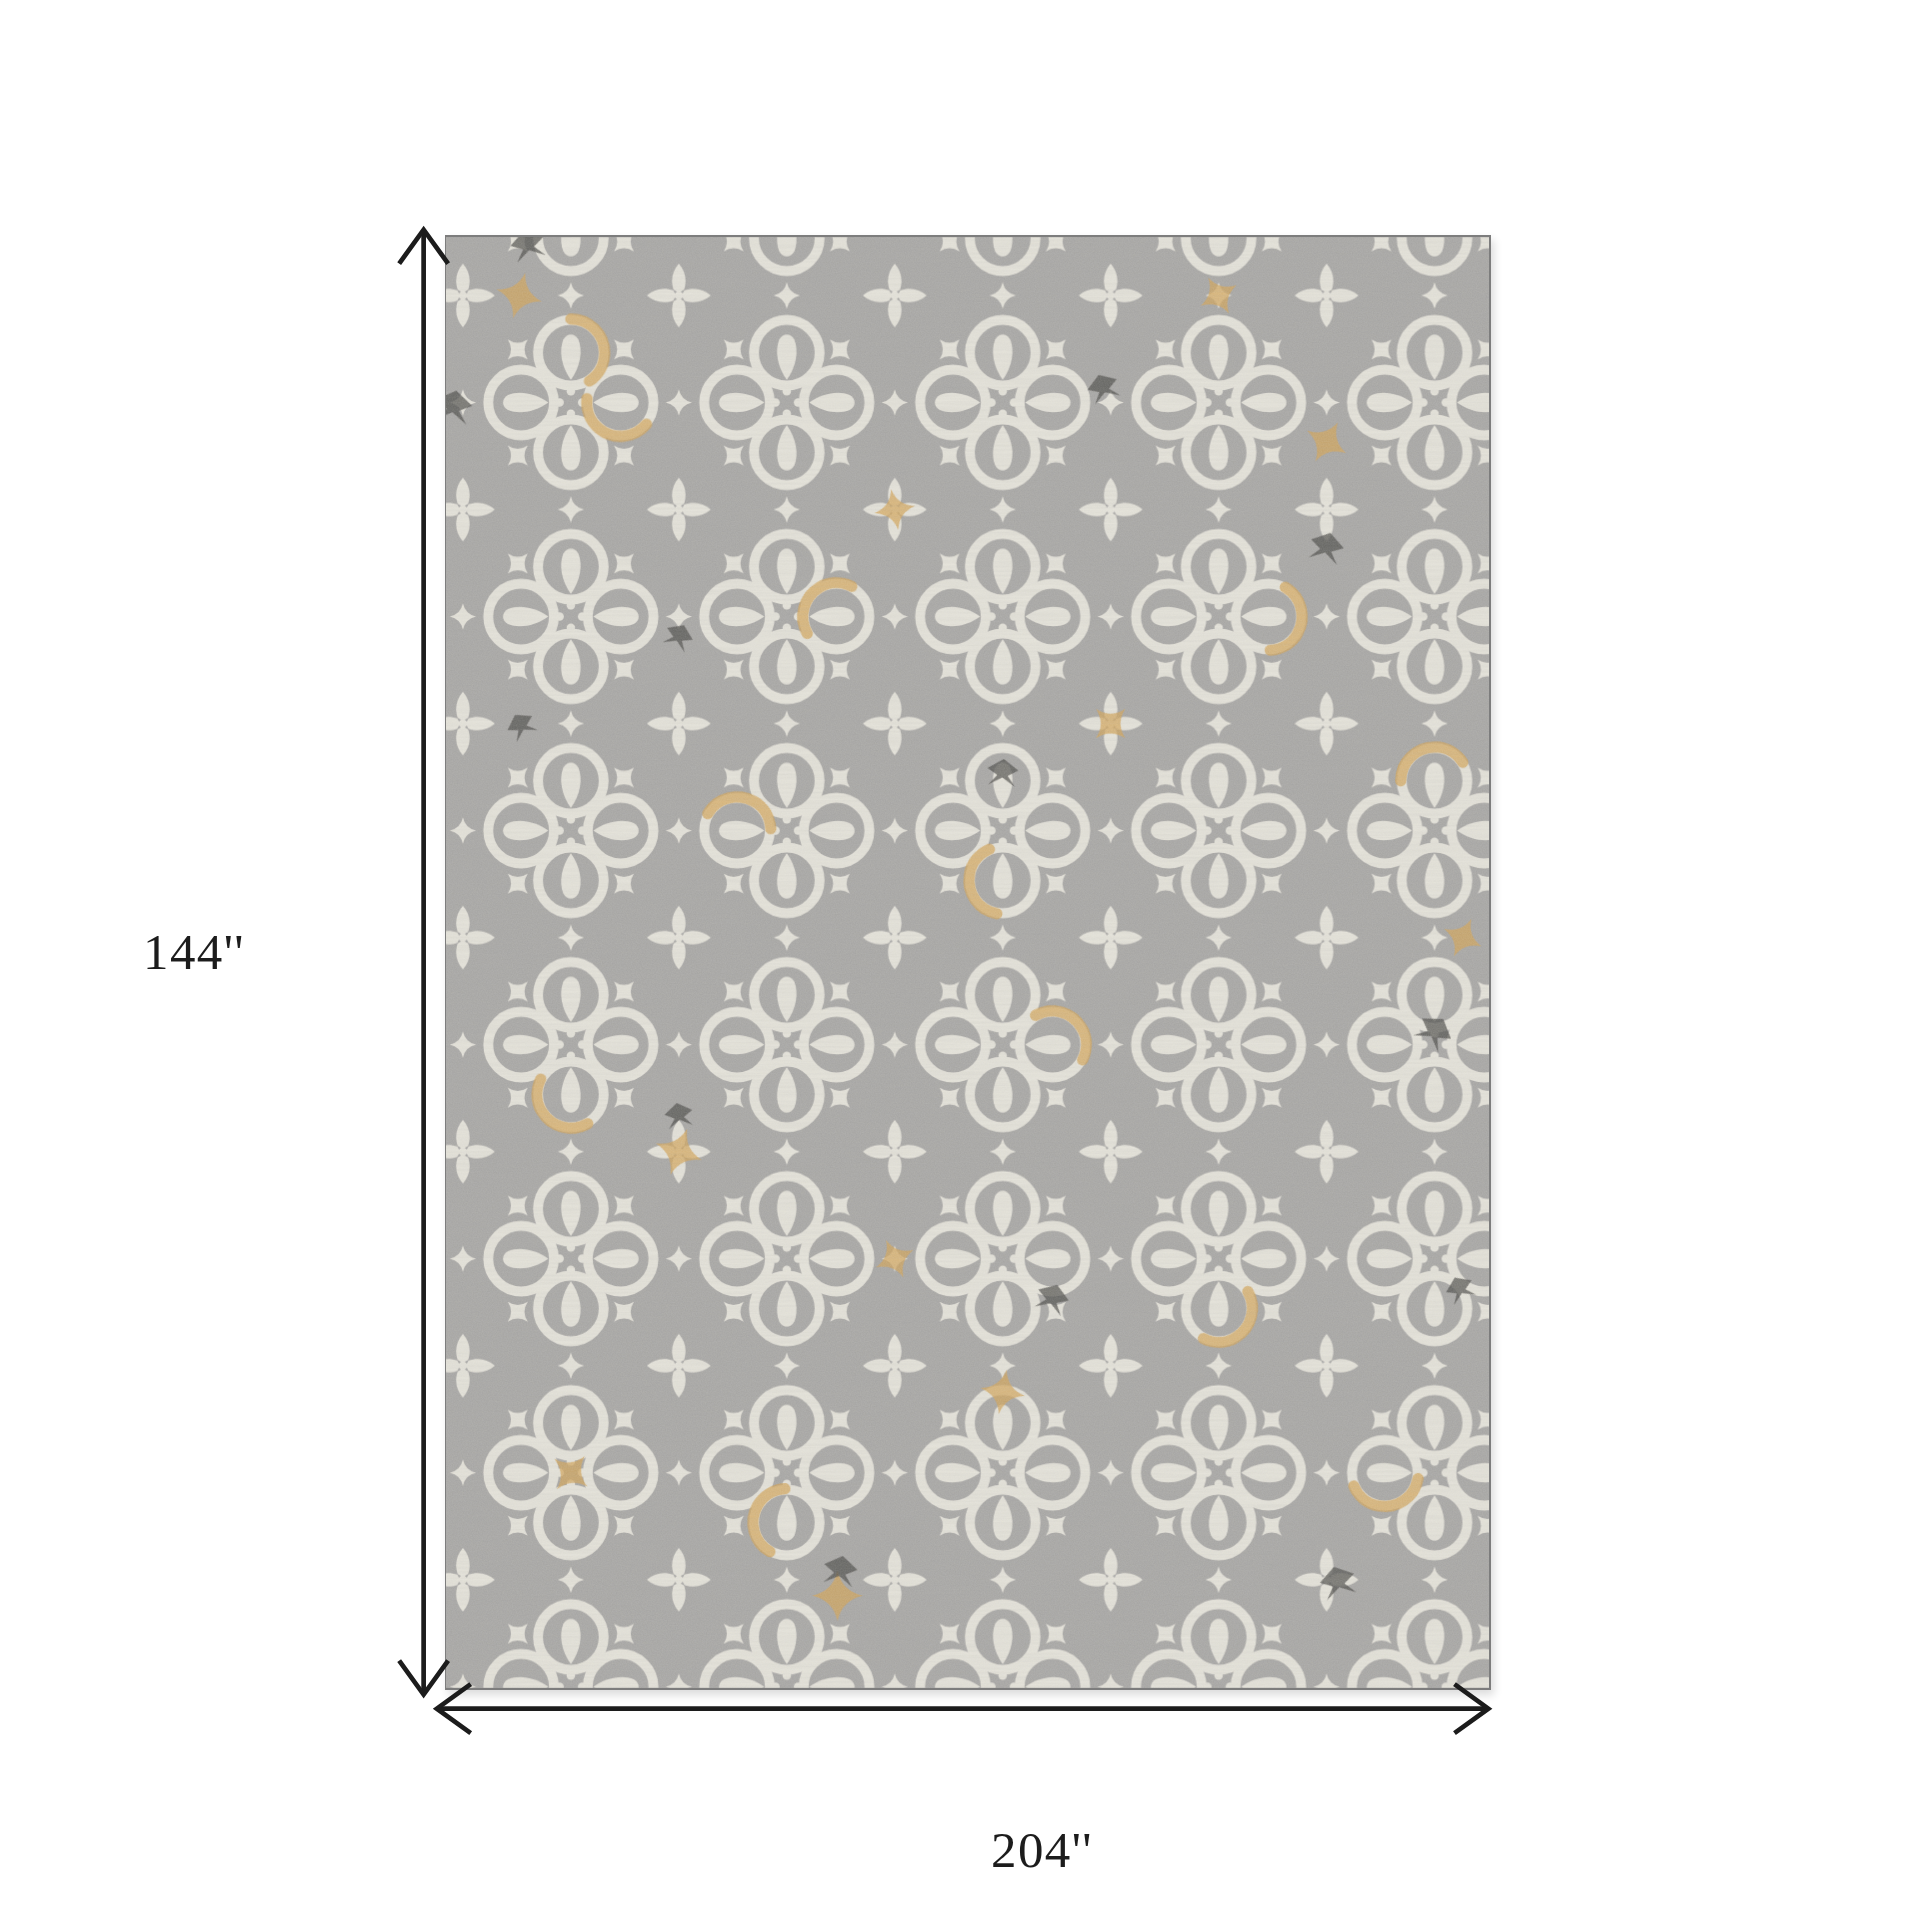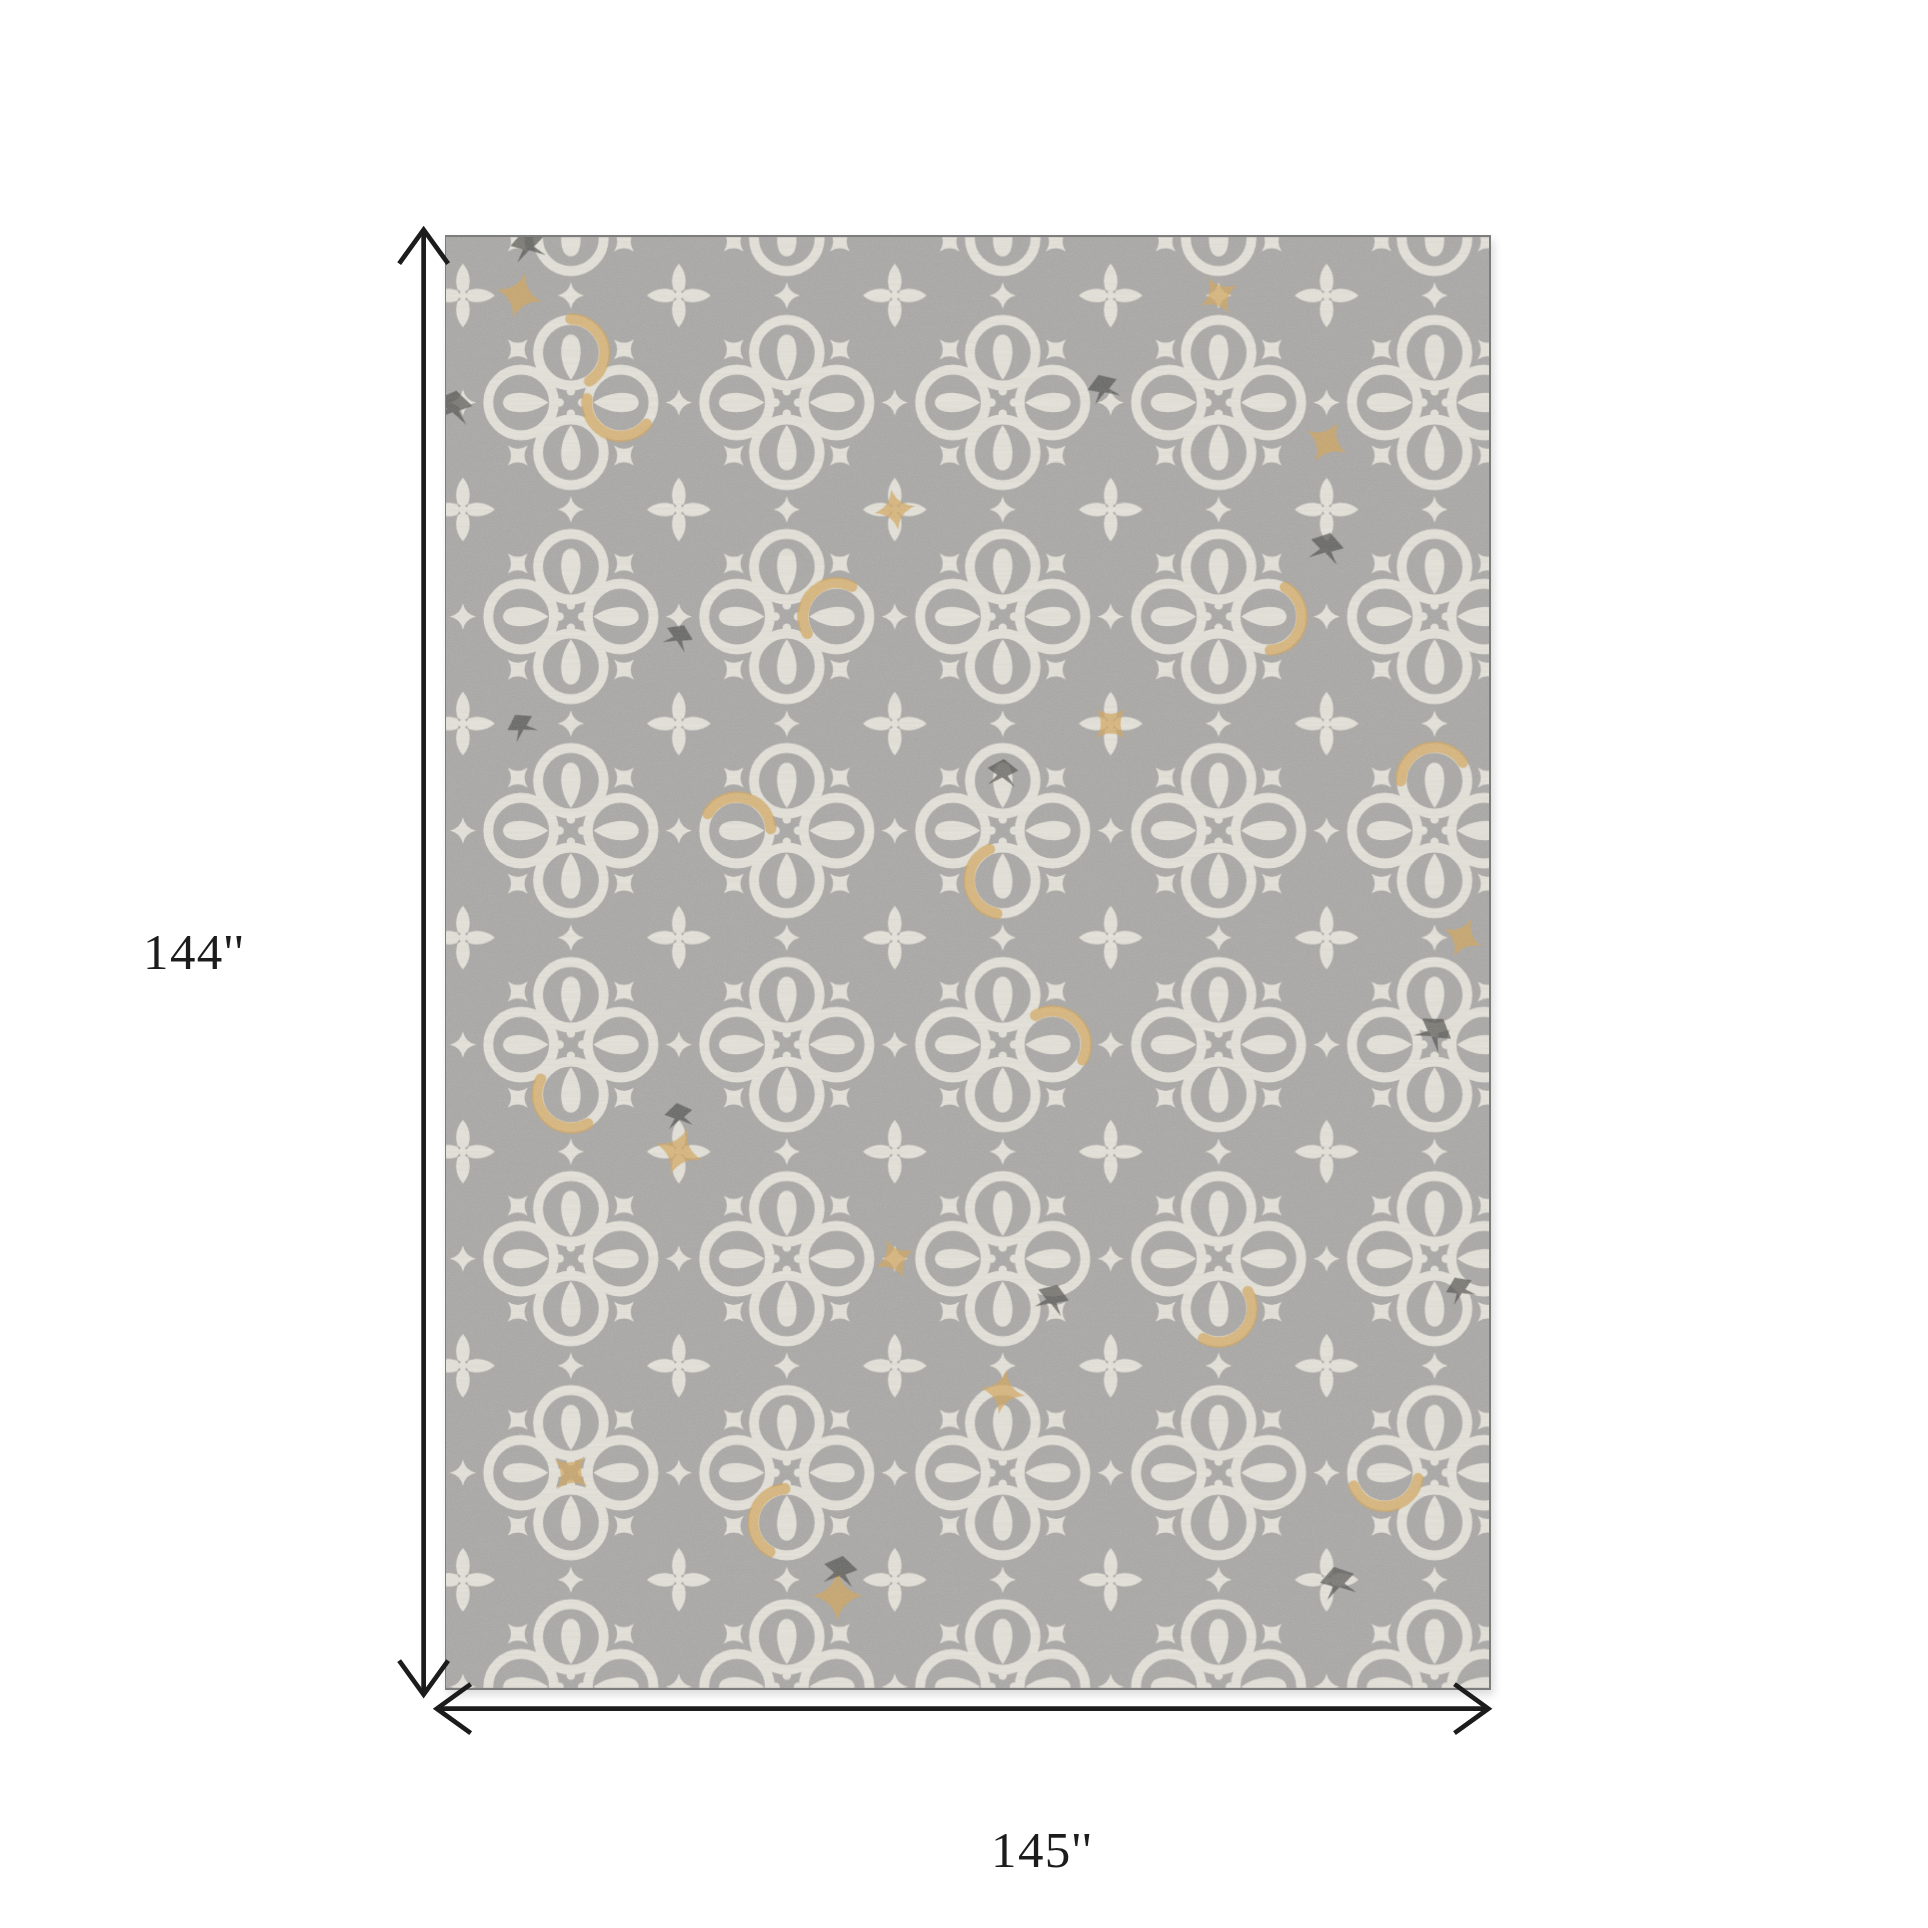--- a/index.html
+++ b/index.html
@@ -167,16 +167,16 @@
       </g>
       <g>
         <line x1="467" y1="1815" x2="1578" y2="1815"></line>
         <polyline points="500,1789 464,1815 500,1841"></polyline>
         <polyline points="1545,1789 1581,1815 1545,1841"></polyline>
       </g>
     </g>
   </svg>
 
   <div class="dim-label height">144''</div>
-  <div class="dim-label width">145''</div>
+  <div class="dim-label width">204''</div>
 
 </div>
 
 
 </body></html>

